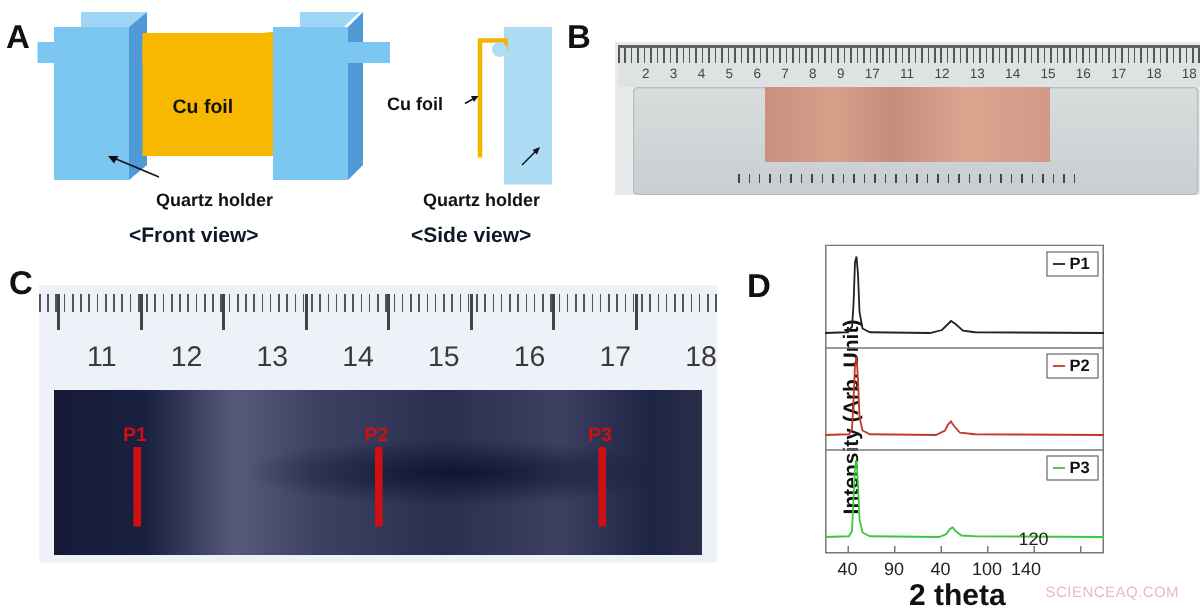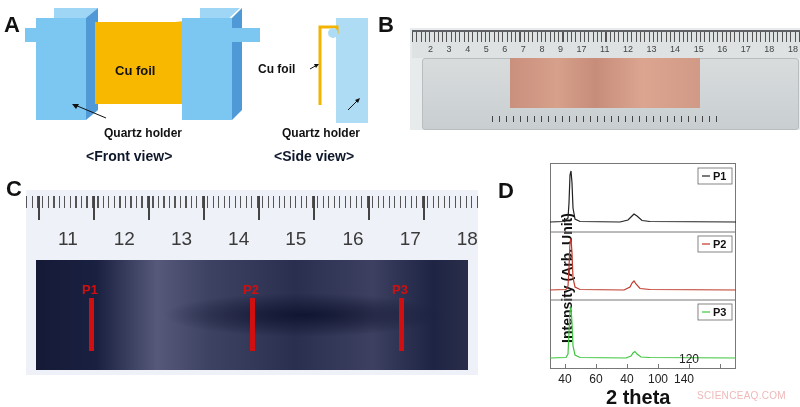--- a/index.html
+++ b/index.html
@@ -135,20 +135,20 @@
     <line x1="108.5" y1="205" x2="108.5" y2="201"></line>
     <line x1="139.5" y1="205" x2="139.5" y2="201"></line>
     <line x1="170.5" y1="205" x2="170.5" y2="201"></line>
   </g>
 </svg>
 <div class="abs" style="left:713px;top:170px;font-size:11px;font-weight:bold;color:#111;">P1</div>
 <div class="abs" style="left:713px;top:238px;font-size:11px;font-weight:bold;color:#111;">P2</div>
 <div class="abs" style="left:713px;top:306px;font-size:11px;font-weight:bold;color:#111;">P3</div>
 
 <div class="ticklbl" style="left:565px;top:372px;">40</div>
-<div class="ticklbl" style="left:596px;top:372px;">60</div>
+<div class="ticklbl" style="left:596px;top:372px;">90</div>
 <div class="ticklbl" style="left:627px;top:372px;">40</div>
 <div class="ticklbl" style="left:658px;top:372px;">100</div>
 <div class="ticklbl" style="left:689px;top:352px;">120</div>
 <div class="ticklbl" style="left:684px;top:372px;">140</div>
 <div class="abs" style="left:606px;top:386px;font-size:20px;font-weight:bold;color:#111;">2 theta</div>
 
 <div class="watermark">SCIENCEAQ.COM</div>
 
 </body></html>

